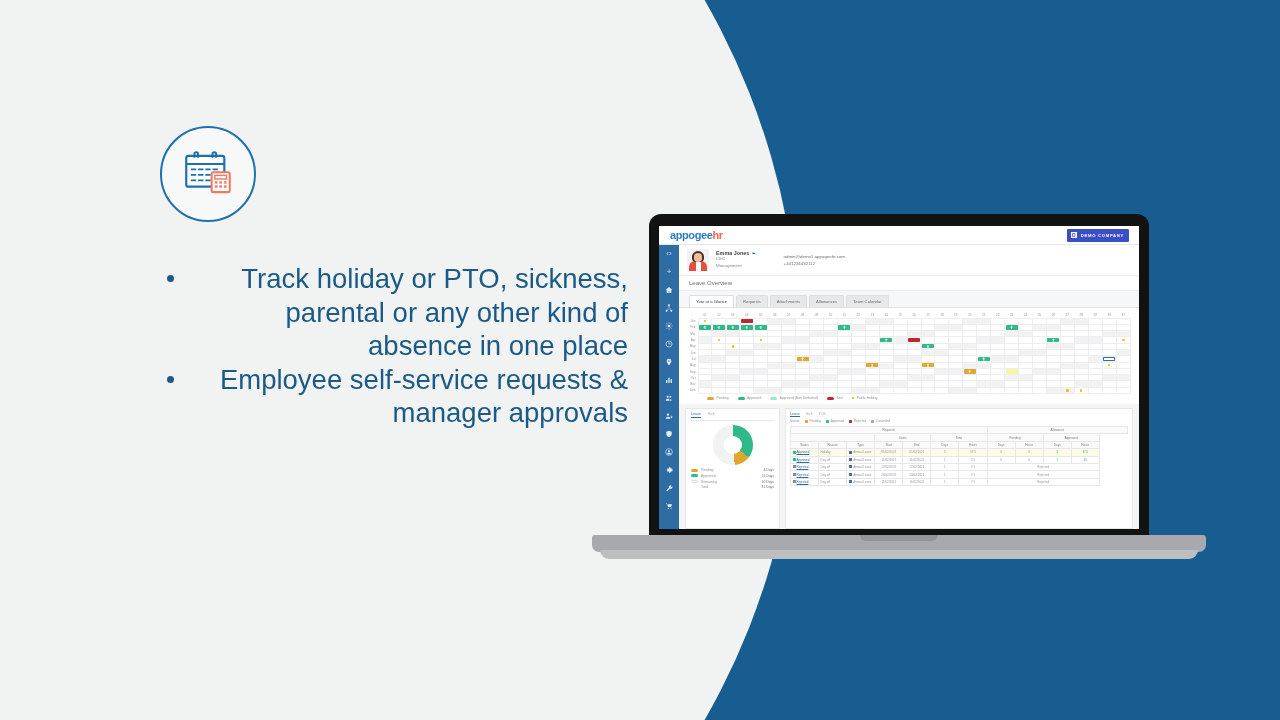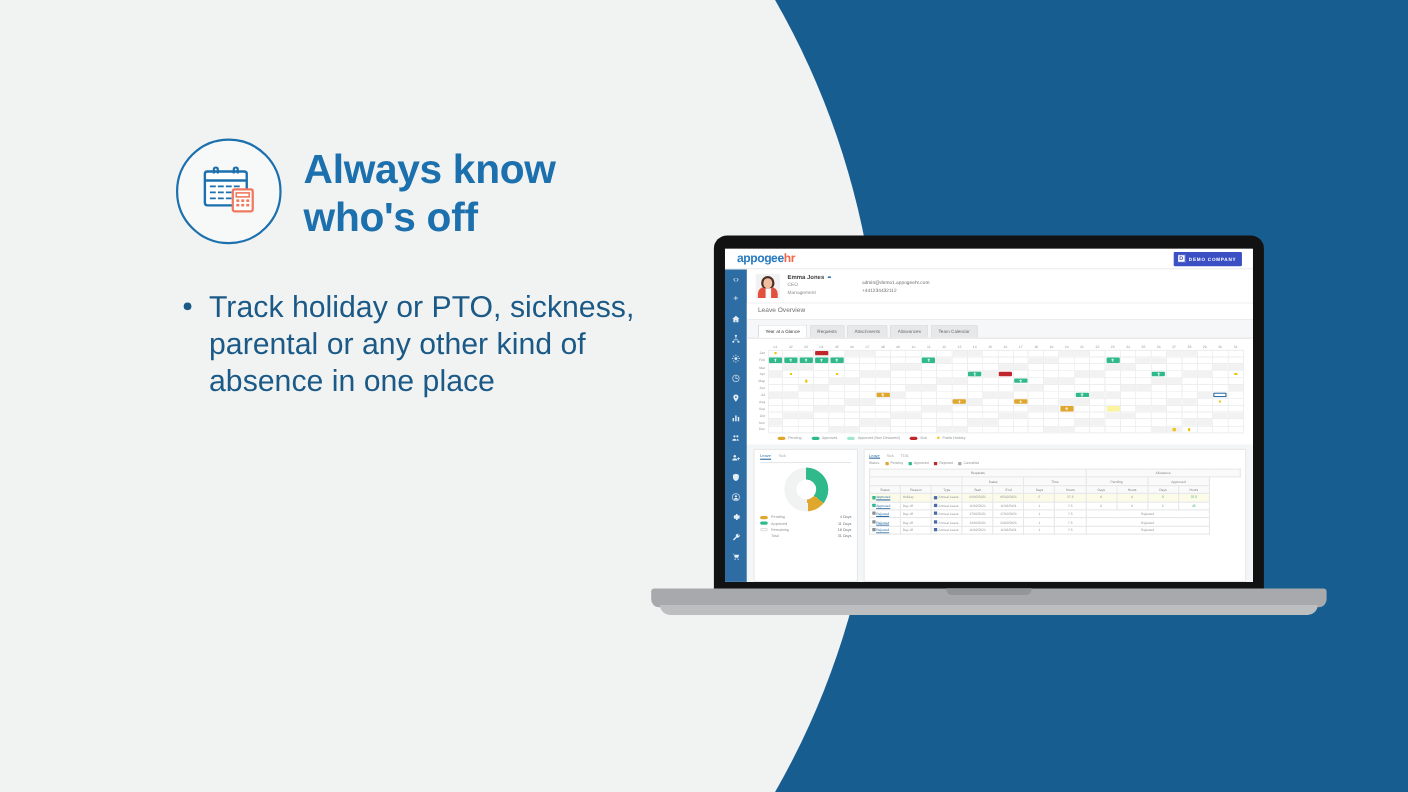--- a/index.html
+++ b/index.html
@@ -63,20 +63,21 @@
     width: 470px;
     color: #1B5A87;
     font-size: 27.5px;
     line-height: 1.22;
   }
   #bullets ul { list-style: none; }
   #bullets li {
     position: relative;
     padding-left: 32px;
     margin-bottom: 0px;
+    text-align: right;
   }
   #bullets li::before {
     content: "";
     position: absolute;
     left: 9px; top: 13px;
     width: 7px; height: 7px;
     border-radius: 50%;
     background: #1B5A87;
   }
 
@@ -335,27 +336,26 @@
         <g fill="#F07A5F">
           <rect x="39.5" y="40" width="3" height="2.6"></rect>
             <rect x="44.5" y="40" width="3" height="2.6"></rect>
             <rect x="49.5" y="40" width="3" height="2.6"></rect>
           <rect x="39.5" y="44.5" width="3" height="2.6"></rect>
             <rect x="44.5" y="44.5" width="3" height="2.6"></rect>
             <rect x="49.5" y="44.5" width="3" height="2.6"></rect>
         </g>
       </svg>
     </div>
-    <div id="headline-text">Always know
-who's off</div>
   </div>
 
   <div id="bullets">
     <ul>
       <li>Track holiday or PTO, sickness, parental or any other kind of absence in one place</li>
+      <li>Employee self-service requests &amp; manager approvals</li>
     </ul>
   </div>
 
 </div>
 
 <div id="laptop">
   <div id="laptop-lid">
     <div id="laptop-screen">
 
       <div id="app">

